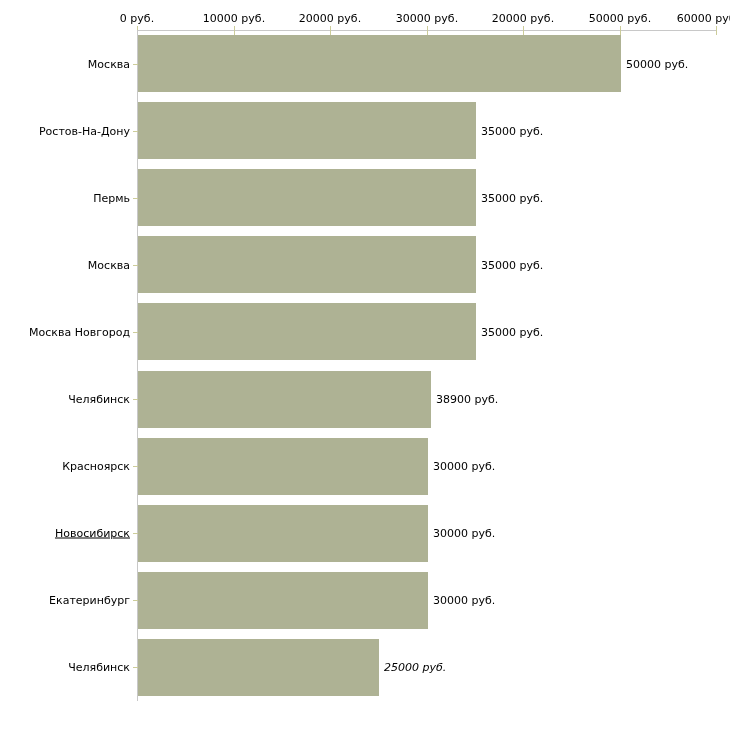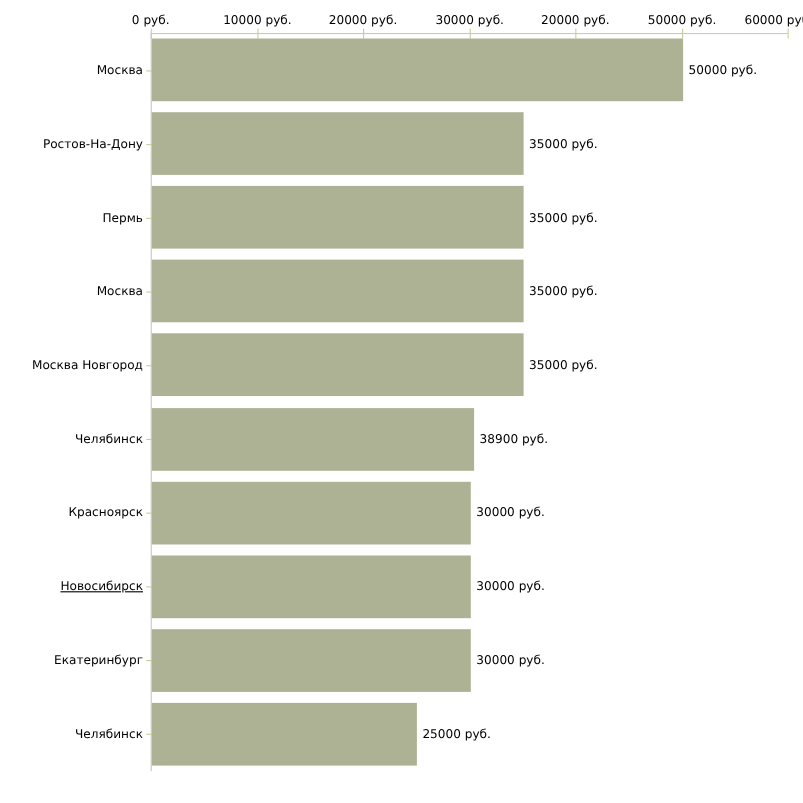--- a/index.html
+++ b/index.html
@@ -157,16 +157,16 @@
   <div id="bar-labels">
       <div class="bar-value-label" style="left: 610px; top: 64px;">50000 руб.</div>
       <div class="bar-value-label" style="left: 465px; top: 131px;">35000 руб.</div>
       <div class="bar-value-label" style="left: 465px; top: 198px;">35000 руб.</div>
       <div class="bar-value-label" style="left: 465px; top: 265px;">35000 руб.</div>
       <div class="bar-value-label" style="left: 465px; top: 332px;">35000 руб.</div>
       <div class="bar-value-label" style="left: 420px; top: 399px;">38900 руб.</div>
       <div class="bar-value-label" style="left: 417px; top: 466px;">30000 руб.</div>
       <div class="bar-value-label" style="left: 417px; top: 533px;">30000 руб.</div>
       <div class="bar-value-label" style="left: 417px; top: 600px;">30000 руб.</div>
-      <div class="bar-value-label" style="left: 368px; top: 667px;">25000 руб.</div>
+      <div class="bar-value-label" style="left: 368px; top: 667px; font-style: italic;">25000 руб.</div>
     </div>
 
 </div>
 
 </body></html>

